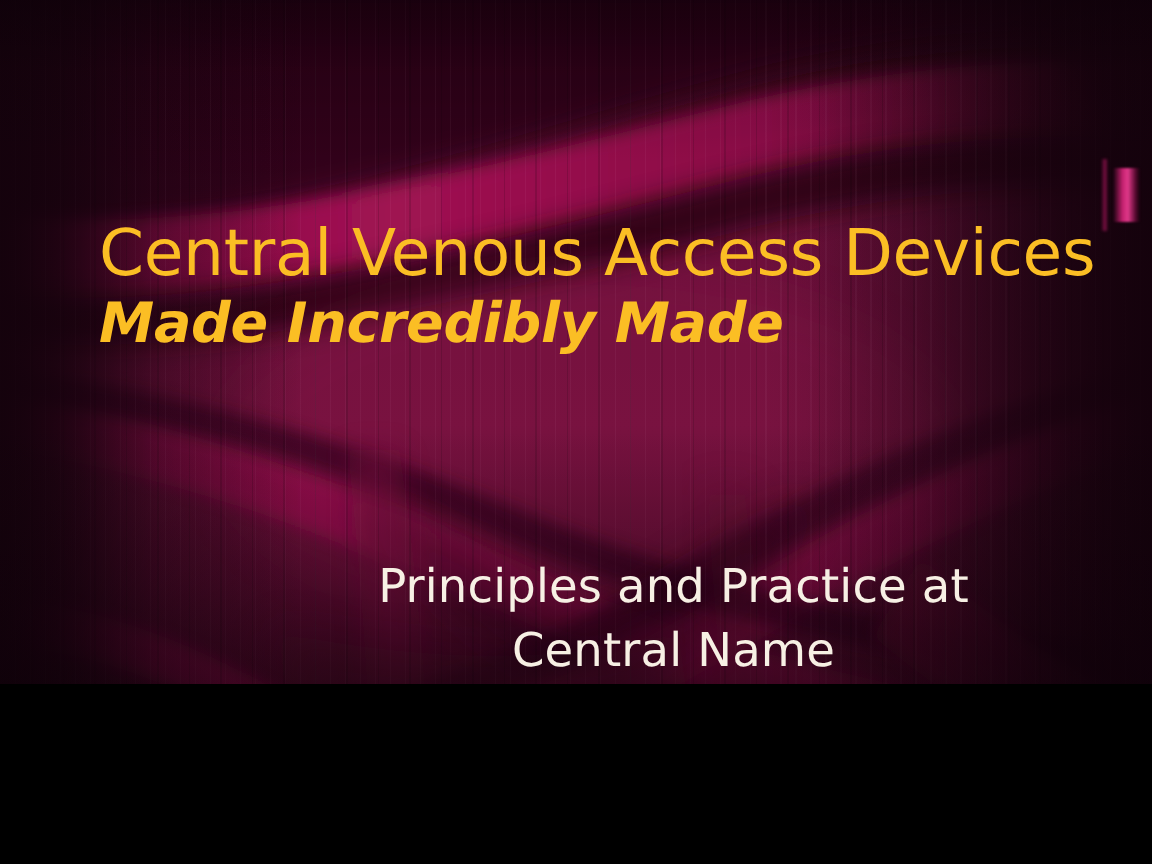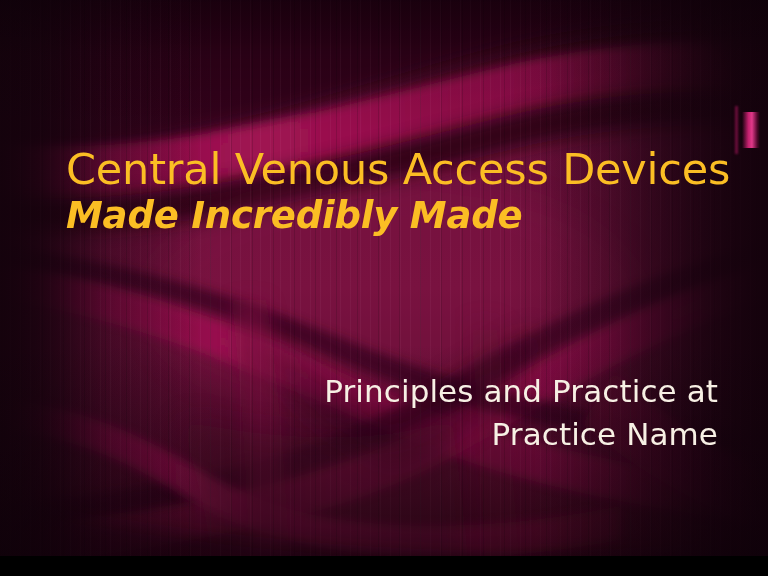--- a/index.html
+++ b/index.html
@@ -7,21 +7,21 @@
 
   html, body {
     width:768px; height:576px;
     background:#000;
     overflow:hidden;
     font-family:"DejaVu Sans", sans-serif;
   }
 
   #slide {
     position:relative;
-    width:768px; height:556px;
+    width:768px; height:456px;
     overflow:hidden;
     background:#7f1d1d;
   }
 
   
   .bg-svg {
     position:absolute; inset:0;
     width:768px; height:576px;
     display:block;
   }
@@ -130,21 +130,21 @@
     color:#FBBE24;
     letter-spacing:-0.2px;
     white-space:nowrap;
     margin-top:2px;
   }
 
   .subtitle-block {
     position:absolute;
     left:180px; top:370px;
     width:538px;
-    text-align:right;
+    text-align:center;
   }
   .subtitle-line {
     font-family:"DejaVu Sans", sans-serif;
     font-size:31px;
     font-weight:400;
     line-height:1.38;
     color:#F7F0E4;
     letter-spacing:0.1px;
     white-space:nowrap;
   }
@@ -285,16 +285,16 @@
   <div class="pink-streak2"></div>
   <div class="pink-streak"></div>
 
   <div class="title-block">
     <div class="title-line1">Central Venous Access Devices</div>
     <div class="title-line2">Made Incredibly Made</div>
   </div>
 
   <div class="subtitle-block">
     <div class="subtitle-line">Principles and Practice at</div>
-    <div class="subtitle-line">Practice Name</div>
+    <div class="subtitle-line">Central Name</div>
   </div>
 
 </div>
 
 </body></html>

